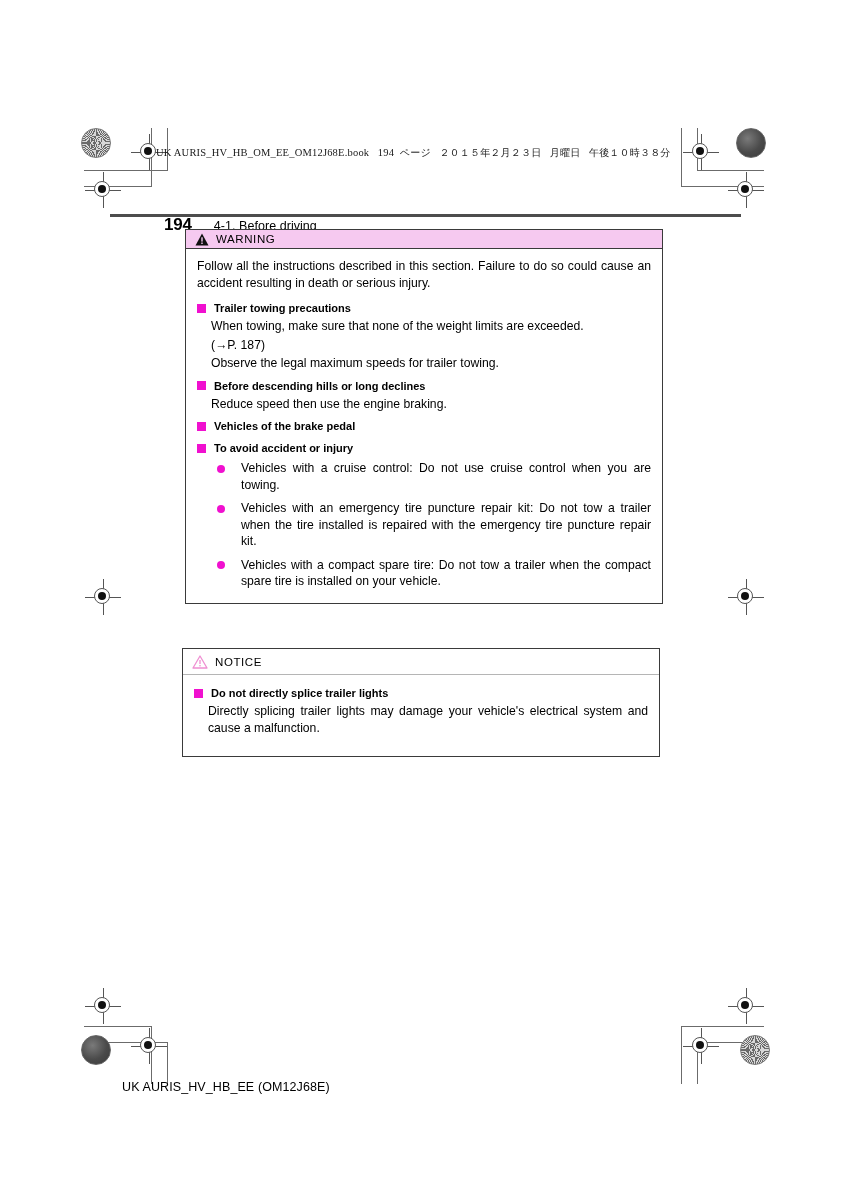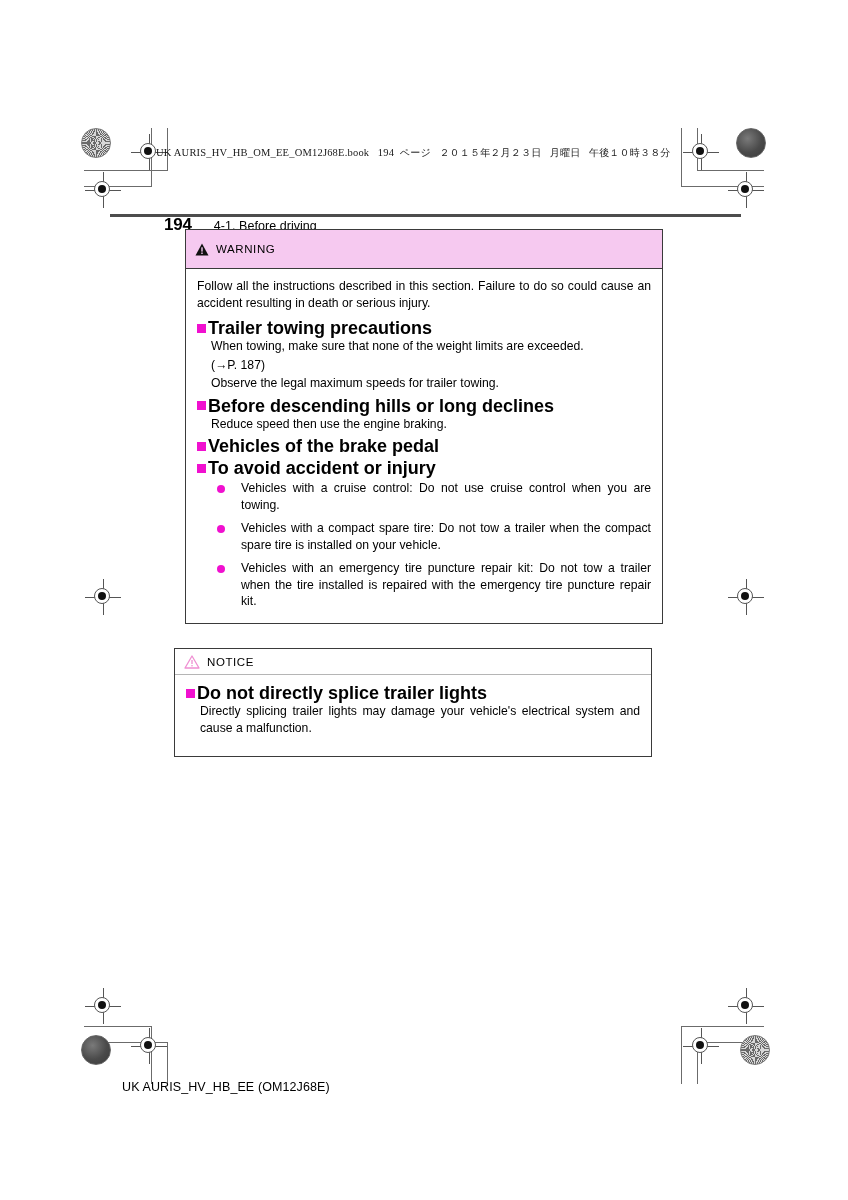--- a/index.html
+++ b/index.html
@@ -118,28 +118,28 @@
   }
 
   
   .alert-box {
     position: absolute;
     box-sizing: border-box;
     border: 1px solid #3a3a3a;
     background: #ffffff;
   }
   .warning-box { left: 185px; top: 229px; width: 478px; }
-  .notice-box  { left: 174px; top: 648px; width: 478px; }
+  .notice-box  { left: 182px; top: 648px; width: 478px; }
 
   .alert-head {
     display: flex;
     align-items: center;
     gap: 7px;
     padding: 4px 9px 4px 9px;
-    height: 39px;
+    height: 19px;
     box-sizing: border-box;
   }
   .warning-box .alert-head {
     background: #f6c9f0;
     border-bottom: 1px solid #3a3a3a;
   }
   .notice-box .alert-head {
     background: #ffffff;
     border-bottom: 1px solid #b5b5b5;
     height: 26px;
@@ -157,22 +157,22 @@
   
   .intro-para {
     font-size: 12.2px;
     line-height: 16.5px;
     text-align: justify;
     margin: 1px 0 9px 0;
   }
   .sq-heading {
     display: flex;
     align-items: flex-start;
-    gap: 2px;
-    font-size: 18px;
+    gap: 8px;
+    font-size: 11px;
     font-weight: bold;
     line-height: 16px;
     margin-top: 6px;
   }
   .sq-bullet {
     width: 9px; height: 9px;
     background: #f010cf;
     flex: 0 0 auto;
     margin-top: 3.5px;
   }
@@ -356,25 +356,25 @@
       <span class="sq-bullet"></span>
       <span>To avoid accident or injury</span>
     </div>
     <div class="dot-list">
       <div class="dot-item">
         <span class="rd-bullet"></span>
         <span class="dot-text">Vehicles with a cruise control: Do not use cruise control when you are towing.</span>
       </div>
       <div class="dot-item">
         <span class="rd-bullet"></span>
-        <span class="dot-text">Vehicles with a compact spare tire: Do not tow a trailer when the compact spare tire is installed on your vehicle.</span>
+        <span class="dot-text">Vehicles with an emergency tire puncture repair kit: Do not tow a trailer when the tire installed is repaired with the emergency tire puncture repair kit.</span>
       </div>
       <div class="dot-item">
         <span class="rd-bullet"></span>
-        <span class="dot-text">Vehicles with an emergency tire puncture repair kit: Do not tow a trailer when the tire installed is repaired with the emergency tire puncture repair kit.</span>
+        <span class="dot-text">Vehicles with a compact spare tire: Do not tow a trailer when the compact spare tire is installed on your vehicle.</span>
       </div>
     </div>
 
   </div>
 </div>
 
 <div class="alert-box notice-box">
   <div class="alert-head">
     <span>
       <svg class="tri-icon" width="16" height="14" viewBox="0 0 16 14" aria-hidden="true">

